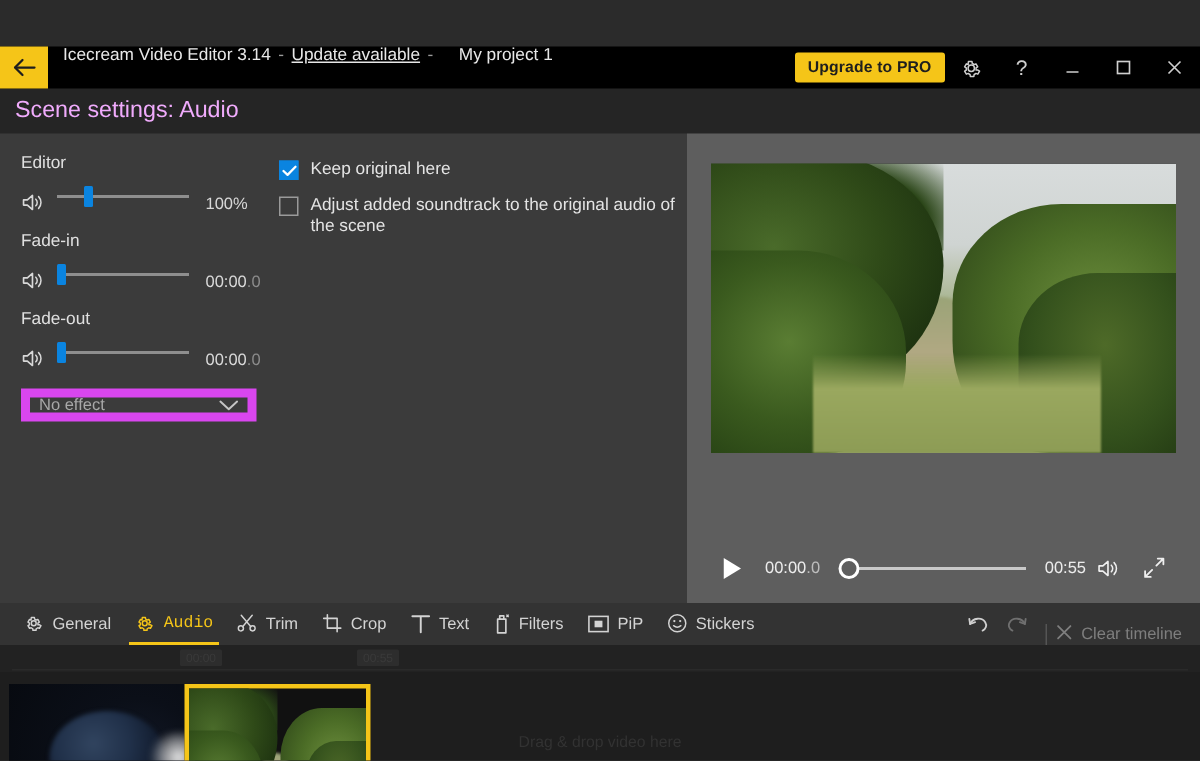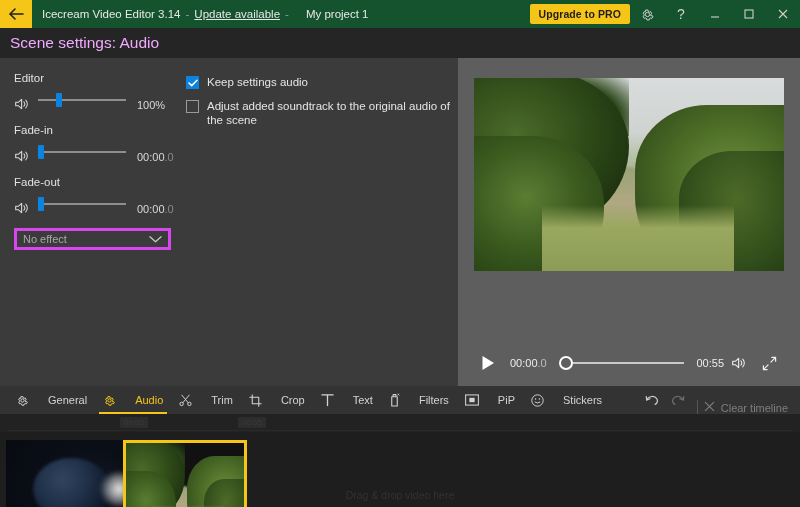--- a/index.html
+++ b/index.html
@@ -8,22 +8,22 @@
     background: #2b2b2b;
     font-family: "Liberation Sans", sans-serif;
     overflow: hidden;
     -webkit-font-smoothing: antialiased;
   }
 
   .app { width: 800px; height: 507px; position: relative; display: flex; flex-direction: column; }
 
   
   .titlebar {
-    height: 28px; background: #14532d; display: flex; align-items: center;
-    flex: 0 0 28px; position: relative;
+    height: 28px; background: #000000; display: flex; align-items: flex-start;
+    flex: 0 0 28px; position: relative; margin-top: 31px;
   }
   .back-btn {
     width: 32px; height: 28px; background: #f5c518; display: flex;
     align-items: center; justify-content: center; cursor: pointer; flex: 0 0 32px;
   }
   .back-btn svg { display:block; }
   .title-text {
     color: #e8e8e8; font-size: 11.5px; margin-left: 10px; white-space: nowrap;
   }
   .title-sep { color: #9a9a9a; font-size: 11.5px; margin: 0 5px; }
@@ -69,21 +69,21 @@
     position: absolute; top: 10px; left: 0; width: 88px; height: 2px; background: #8e8e8e;
   }
   .thumb {
     position: absolute; top: 4px; width: 6px; height: 14px; background: #0a84e0;
     border-radius: 1px; cursor: pointer;
   }
   .slider-val { font-size: 11px; color: #d8d8d8; margin-left: 11px; white-space: nowrap; }
   .slider-val .frac { color: #8a8a8a; }
 
   .select-box {
-    margin-top: 2px; width: 157px; height: 22px; border: 3px solid #d946ef;
+    margin-top: 2px; width: 157px; height: 22px; border: 6px solid #d946ef;
     background: #3b3b3b; display: flex; align-items: center; padding: 0 6px;
     cursor: pointer;
   }
   .select-box span.sel-text { font-size: 11px; color: #a8a8a8; }
   .select-box .chev { margin-left: auto; color: #c5c5c5; display: flex; }
 
   .check-col { position: absolute; left: 186px; top: 17px; width: 265px; }
   .check-row { display: flex; align-items: flex-start; margin-bottom: 10px; cursor: pointer; }
   .cbox {
     width: 13px; height: 13px; flex: 0 0 13px; border: 1px solid #9a9a9a;
@@ -163,25 +163,25 @@
   }
   .time-tot { font-size: 11px; color: #ececec; white-space: nowrap; }
   .pb-icon { width: 30px; display:flex; align-items:center; justify-content:center; cursor:pointer; color:#efefef; }
 
   
   .toolbar {
     height: 28px; flex: 0 0 28px; background: #333333; display: flex; align-items: center;
     padding: 0 8px; position: relative;
   }
   .tool {
-    display: flex; align-items: center; gap: 19px; height: 28px; padding: 0 8px;
+    display: flex; align-items: center; gap: 6px; height: 28px; padding: 0 8px;
     font-size: 11px; color: #d3d3d3; cursor: pointer; position: relative;
   }
   .tool .ti { display: flex; align-items: center; }
-  .tool.active { color: #f5c518; }
+  .tool.active { color: #f5c518; font-family: Liberation Mono, monospace; }
   .tool.active .underline {
     position: absolute; left: 4px; right: 4px; bottom: 0; height: 2px; background: #f5c518;
   }
   .tb-spacer { margin-left: auto; display: flex; align-items: flex-end; }
   .hist-icon { width: 26px; height: 28px; display:flex; align-items:center; justify-content:center; cursor:pointer; color:#cfcfcf; }
   .hist-icon.dim { color: #6f6f6f; }
   .vdiv { width: 1px; height: 14px; background: #555; margin: 0 6px; }
   .clear-tl { display:flex; align-items:center; gap:6px; font-size: 11px; color: #7e7e7e; padding-right: 4px; cursor: pointer; }
 
   
@@ -332,21 +332,21 @@
         </div>
       </div>
 
       <div class="check-col">
         <div class="check-row">
           <span class="cbox checked" id="cb0">
             <svg width="10" height="8" viewBox="0 0 10 8">
               <path d="M1 4 L3.7 6.6 L9 1.2" fill="none" stroke="#ffffff" stroke-width="1.5" stroke-linecap="round" stroke-linejoin="round"></path>
             </svg>
           </span>
-          <span class="check-label">Keep settings audio</span>
+          <span class="check-label">Keep original here</span>
         </div>
         <div class="check-row">
           <span class="cbox" id="cb1">
             
           </span>
           <span class="check-label">Adjust added soundtrack to the original audio of the scene</span>
         </div>
       </div>
 
     </div>

